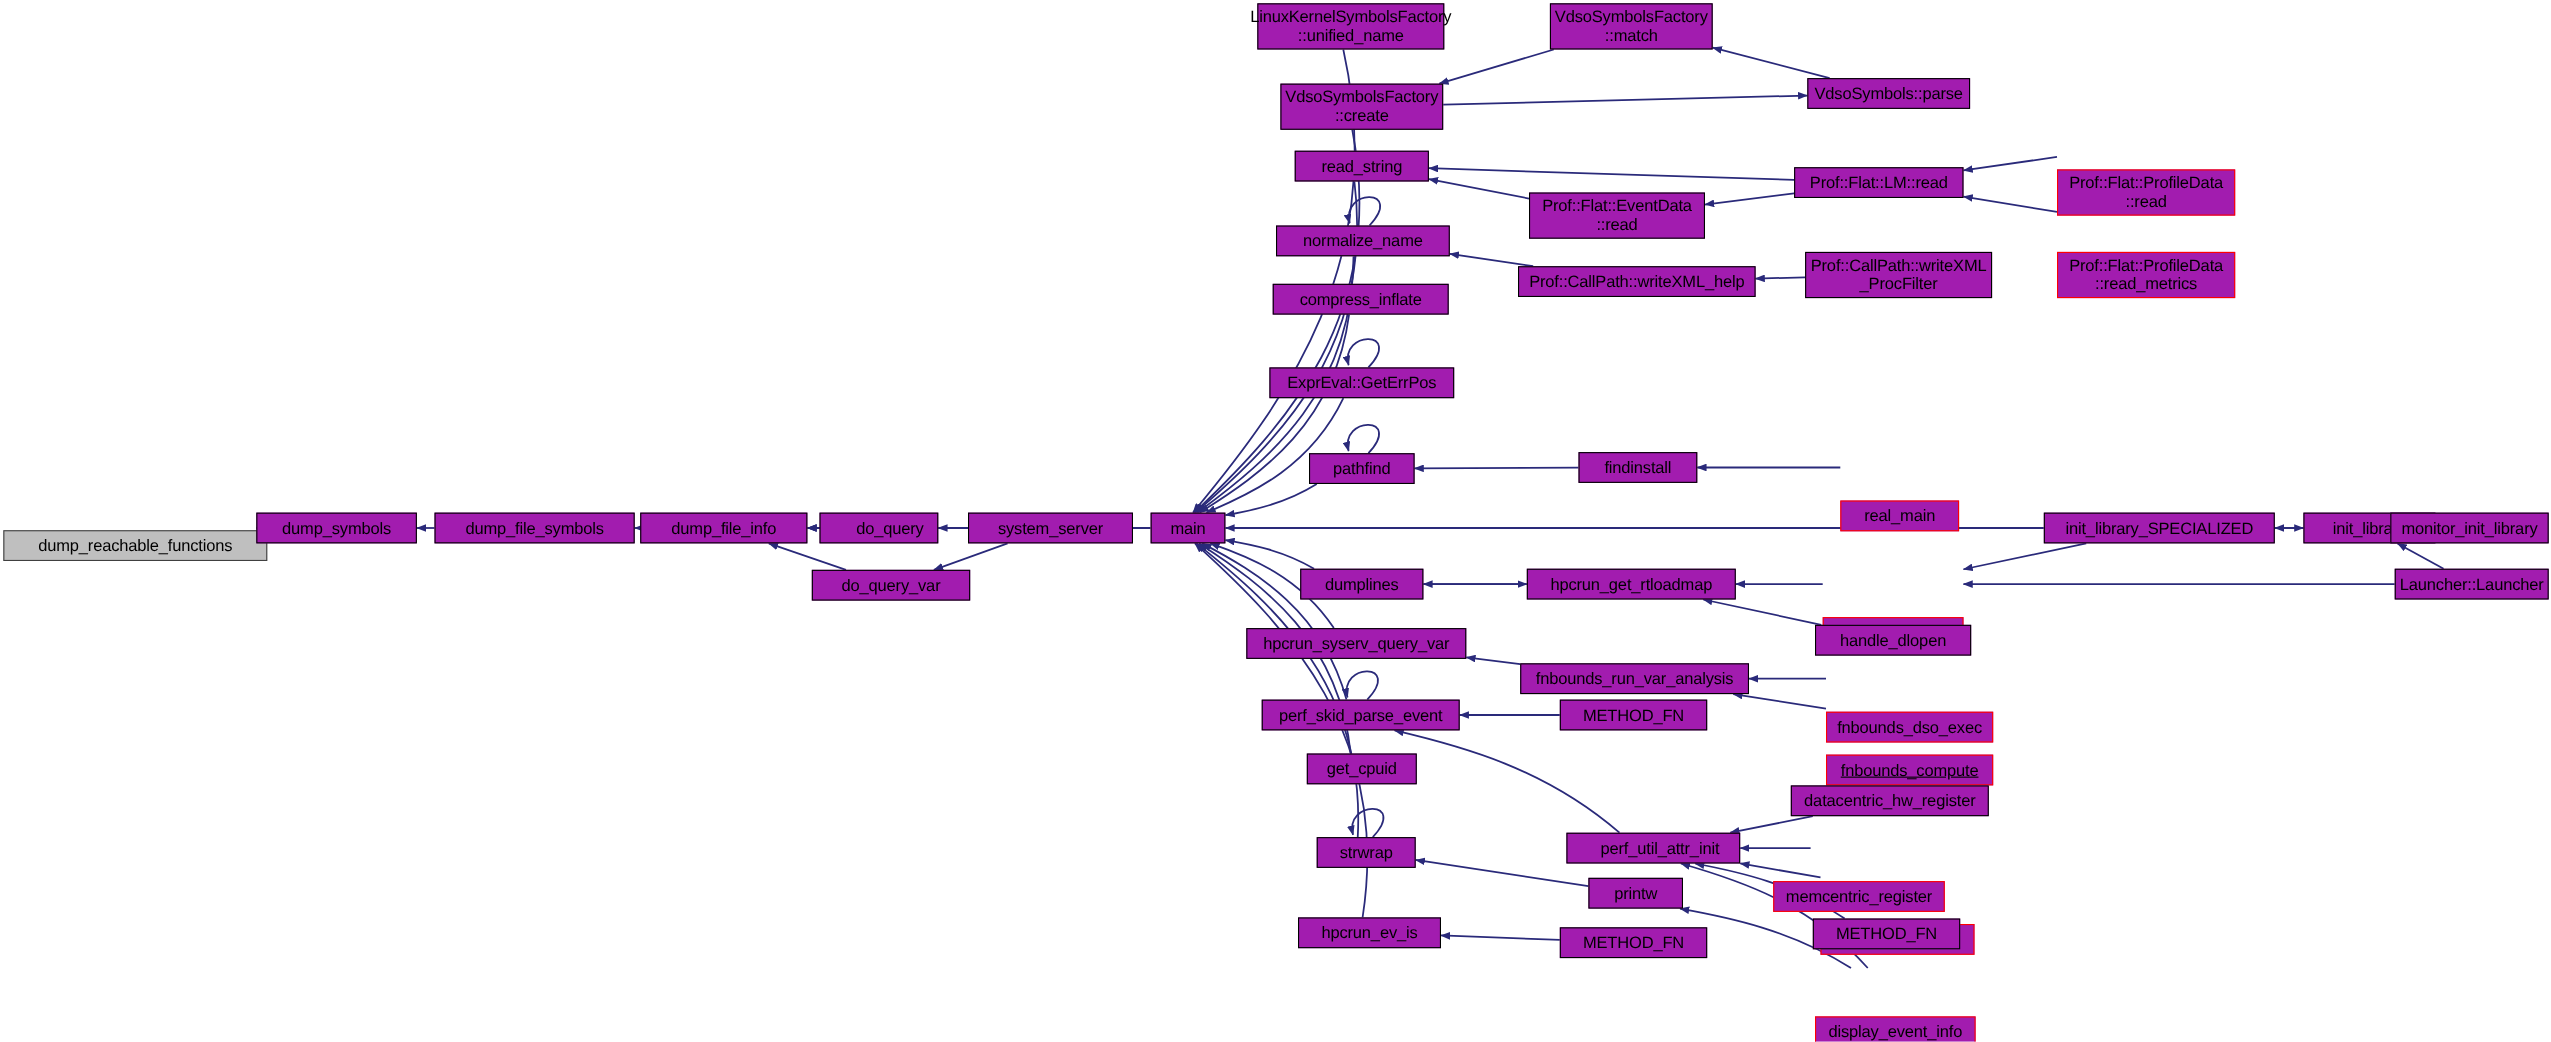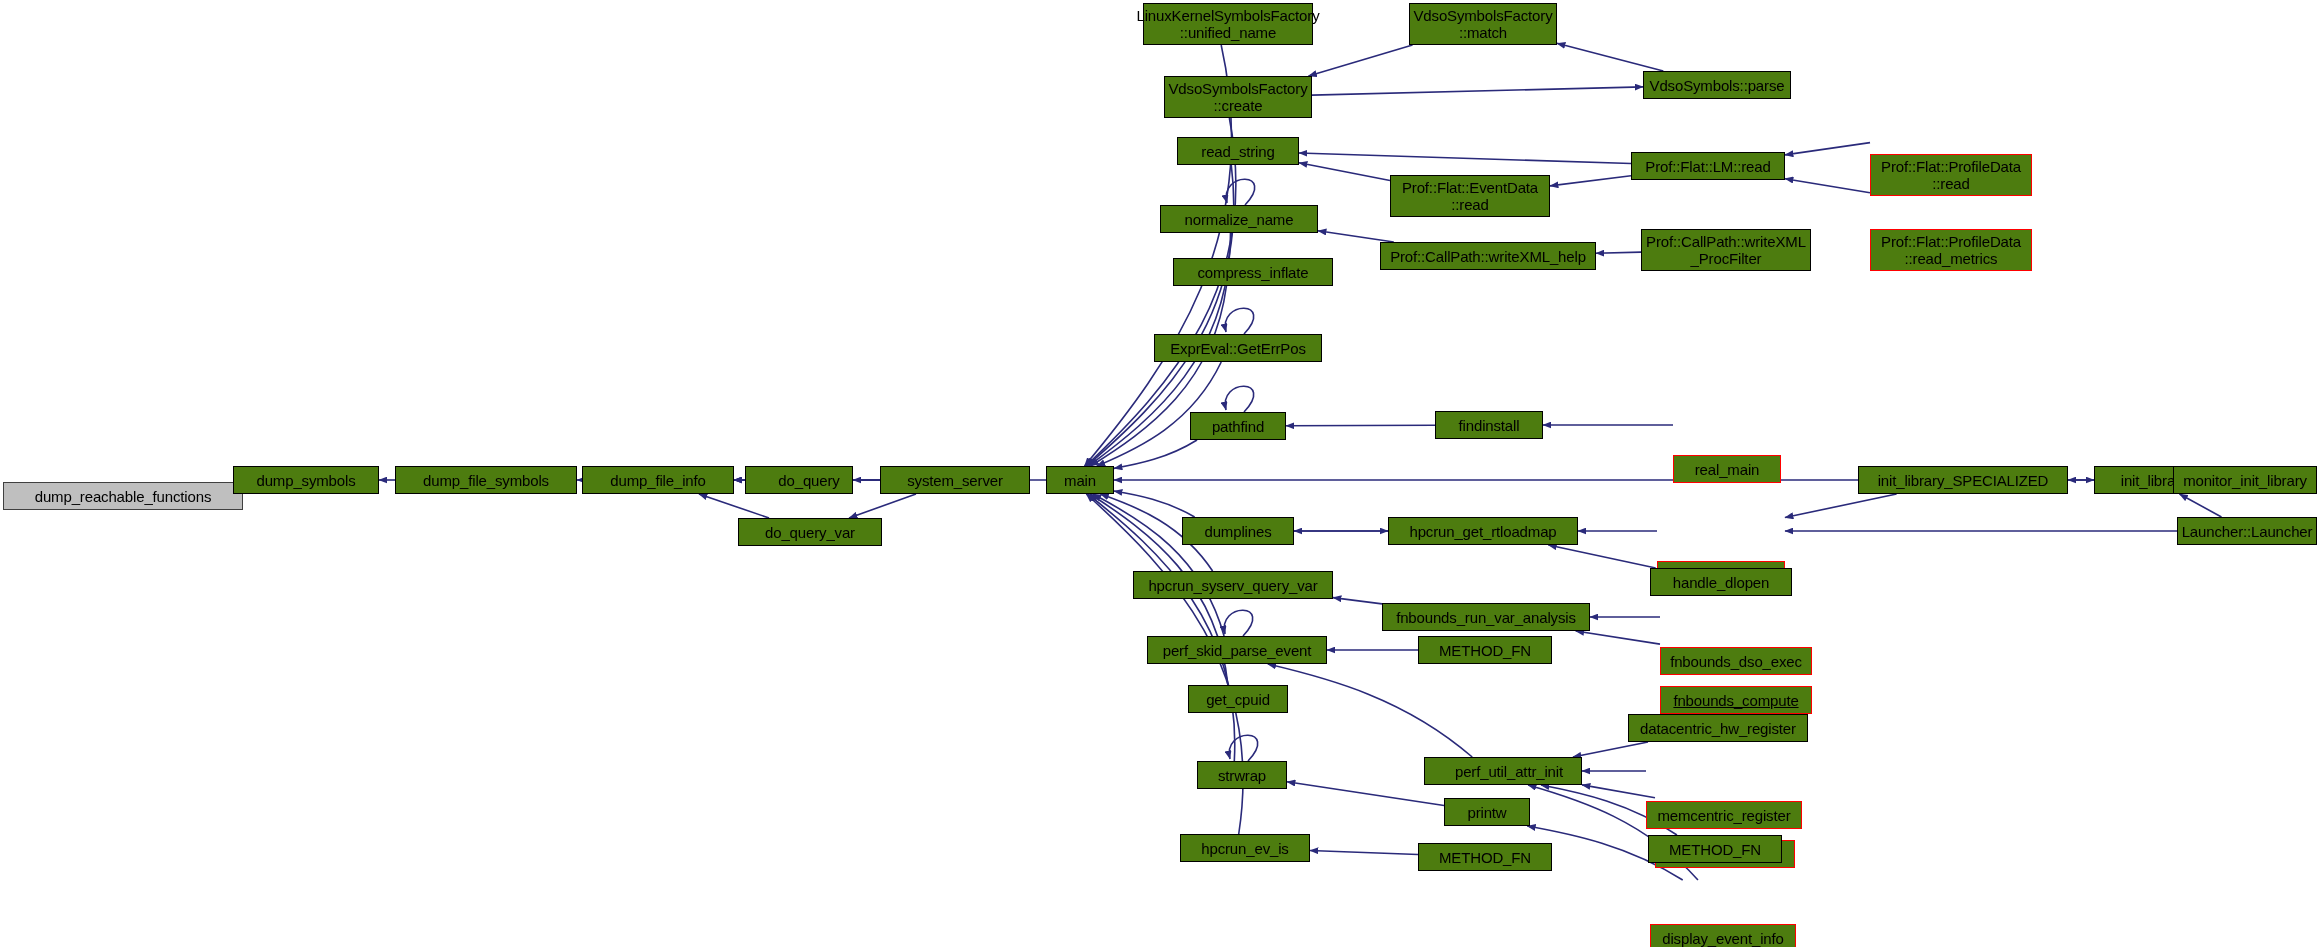--- a/index.html
+++ b/index.html
@@ -22,21 +22,21 @@
     left: 0;
     top: 0;
     width: 2319px;
     height: 947px;
     pointer-events: none;
   }
   .node {
     position: absolute;
     box-sizing: border-box;
     border: 1px solid #000000;
-    background: #4d7c0f;
+    background: #a21caf;
     color: #000000;
     font-size: 15px;
     line-height: 17px;
     display: flex;
     align-items: center;
     justify-content: center;
     text-align: center;
     white-space: pre;
     letter-spacing: -0.15px;
     z-index: 5;
@@ -145,21 +145,21 @@
 ::read</div>
       <div class="node" style="left: 1631px; top: 152px; width: 154px; height: 28px;">Prof::Flat::LM::read</div>
       <div class="node red" style="left: 1870px; top: 110px; width: 162px; height: 42px;">Prof::Flat::ProfileData
 ::read</div>
       <div class="node red" style="left: 1870px; top: 185px; width: 162px; height: 42px;">Prof::Flat::ProfileData
 ::read_metrics</div>
       <div class="node" style="left: 1160px; top: 205px; width: 158px; height: 28px;">normalize_name</div>
       <div class="node" style="left: 1380px; top: 242px; width: 216px; height: 28px;">Prof::CallPath::writeXML_help</div>
       <div class="node" style="left: 1641px; top: 229px; width: 170px; height: 42px;">Prof::CallPath::writeXML
 _ProcFilter</div>
-      <div class="node" style="left: 1157px; top: 258px; width: 160px; height: 28px; margin-left: 16px;">compress_inflate</div>
+      <div class="node" style="left: 1157px; top: 258px; width: 160px; height: 28px;">compress_inflate</div>
       <div class="node" style="left: 1154px; top: 334px; width: 168px; height: 28px;">ExprEval::GetErrPos</div>
       <div class="node" style="left: 1190px; top: 412px; width: 96px; height: 28px;">pathfind</div>
       <div class="node" style="left: 1435px; top: 411px; width: 108px; height: 28px;">findinstall</div>
       <div class="node red" style="left: 1673px; top: 411px; width: 108px; height: 28px;">real_main</div>
       <div class="node" style="left: 1858px; top: 466px; width: 210px; height: 28px;">init_library_SPECIALIZED</div>
       <div class="node" style="left: 2094px; top: 466px; width: 120px; height: 28px;">init_library</div>
       <div class="node" style="left: 2173px; top: 466px; width: 144px; height: 28px;">monitor_init_library</div>
       <div class="node" style="left: 2177px; top: 517px; width: 140px; height: 28px;">Launcher::Launcher</div>
       <div class="node" style="left: 1182px; top: 517px; width: 112px; height: 28px;">dumplines</div>
       <div class="node" style="left: 1388px; top: 517px; width: 190px; height: 28px;">hpcrun_get_rtloadmap</div>
@@ -167,21 +167,21 @@
       <div class="node" style="left: 1650px; top: 568px; width: 142px; height: 28px;">handle_dlopen</div>
       <div class="node" style="left: 1133px; top: 571px; width: 200px; height: 28px;">hpcrun_syserv_query_var</div>
       <div class="node" style="left: 1382px; top: 603px; width: 208px; height: 28px;">fnbounds_run_var_analysis</div>
       <div class="node red" style="left: 1660px; top: 603px; width: 152px; height: 28px;">fnbounds_dso_exec</div>
       <div class="node red" style="left: 1660px; top: 642px; width: 152px; height: 28px; text-decoration: underline;">fnbounds_compute</div>
       <div class="node" style="left: 1147px; top: 636px; width: 180px; height: 28px;">perf_skid_parse_event</div>
       <div class="node" style="left: 1418px; top: 636px; width: 134px; height: 28px;">METHOD_FN</div>
       <div class="node" style="left: 1188px; top: 685px; width: 100px; height: 28px;">get_cpuid</div>
       <div class="node" style="left: 1628px; top: 714px; width: 180px; height: 28px;">datacentric_hw_register</div>
       <div class="node" style="left: 1424px; top: 757px; width: 158px; height: 28px; padding-left: 12px;">perf_util_attr_init</div>
-      <div class="node red" style="left: 1646px; top: 757px; width: 156px; height: 28px;">memcentric_register</div>
+      <div class="node red" style="left: 1612px; top: 757px; width: 156px; height: 28px;">memcentric_register</div>
       <div class="node red" style="left: 1655px; top: 796px; width: 140px; height: 28px;">register_blocking</div>
       <div class="node" style="left: 1197px; top: 761px; width: 90px; height: 28px;">strwrap</div>
       <div class="node" style="left: 1444px; top: 798px; width: 86px; height: 28px;">printw</div>
       <div class="node" style="left: 1648px; top: 835px; width: 134px; height: 28px;">METHOD_FN</div>
       <div class="node" style="left: 1180px; top: 834px; width: 130px; height: 28px;">hpcrun_ev_is</div>
       <div class="node" style="left: 1418px; top: 843px; width: 134px; height: 28px;">METHOD_FN</div>
       <div class="node red" style="left: 1650px; top: 880px; width: 146px; height: 28px;">display_event_info</div>
     </div>
 </div>
 

